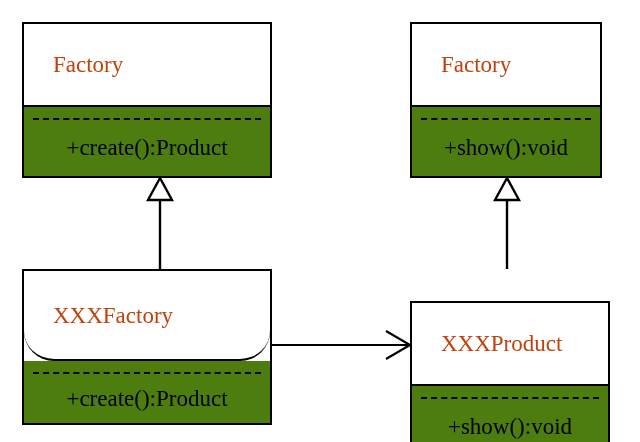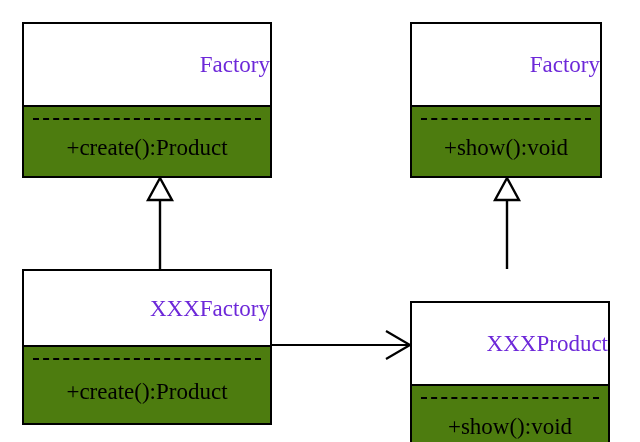--- a/index.html
+++ b/index.html
@@ -24,26 +24,25 @@
     background: #ffffff;
     display: flex;
     flex-direction: column;
   }
   .uml-name {
     box-sizing: border-box;
     background: #ffffff;
     border-bottom: 2px solid #000000;
     display: flex;
     align-items: center;
-    padding-left: 3px;
+    padding-left: 29px;
     font-size: 23px;
-    color: #6d28d9;
+    color: #c2410c;
     line-height: 1;
     letter-spacing: 0px;
-    justify-content: flex-end;
   }
   .uml-members {
     box-sizing: border-box;
     background: #4d7c0f;
     flex: 1 1 auto;
     position: relative;
     display: flex;
     align-items: center;
     justify-content: center;
   }
@@ -121,21 +120,21 @@
   <div class="uml-class" style="left:410px; top:22px; width:192px; height:156px;">
     <div class="uml-name" style="height:83px;">
       <span>Factory</span>
     </div>
     <div class="uml-members">
       <span class="uml-method">+show():void</span>
     </div>
   </div>
 
   <div class="uml-class" style="left:22px; top:269px; width:250px; height:156px;">
-    <div class="uml-name" style="height:76px;">
+    <div class="uml-name" style="height:90px;border-radius:30px;">
       <span>XXXFactory</span>
     </div>
     <div class="uml-members">
       <span class="uml-method">+create():Product</span>
     </div>
   </div>
 
   <div class="uml-class" style="left:410px; top:269px; width:200px; height:156px;margin-top:32px;">
     <div class="uml-name" style="height:83px;">
       <span>XXXProduct</span>

